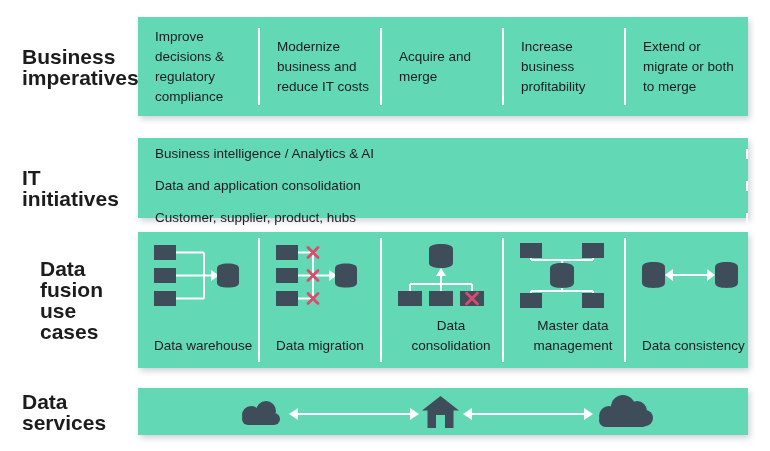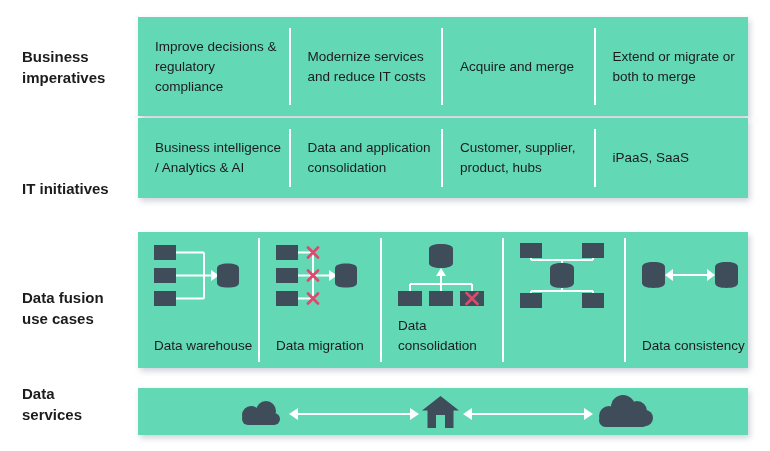--- a/index.html
+++ b/index.html
@@ -11,36 +11,36 @@
     --background:#FFFFFF;
   }
   *{box-sizing:border-box;margin:0;padding:0;}
   html,body{background:var(--background);}
   body{font-family:"Liberation Sans","DejaVu Sans",sans-serif;}
   .diagram{position:relative;width:770px;height:451px;background:var(--background);overflow:hidden;}
 
   .row-label{
     position:absolute;left:22px;width:96px;
     display:flex;align-items:center;
-    font-size:15px;font-weight:700;line-height:21px;
+    font-size:21px;font-weight:700;line-height:21px;
     color:var(--text-dark);white-space:pre-line;
   }
   .lbl-1{top:17px;height:99px;}
   .lbl-2{top:148px;height:80px;}
-  .lbl-3{top:240px;height:136px;}
-  .lbl-4{top:380px;height:47px;}
+  .lbl-3{top:232px;height:136px;margin-left:18px;}
+  .lbl-4{top:388px;height:47px;}
 
   .band{
     position:absolute;left:138px;width:610px;
     background:var(--band-teal);
     box-shadow:2px 3px 6px rgba(125,138,158,0.38);
     display:flex;
   }
   .band-1{top:17px;height:99px;}
-  .band-2{top:118px;height:80px;}
+  .band-2{top:138px;height:80px;flex-direction:column;}
   .band-3{top:232px;height:136px;}
   .band-4{top:388px;height:47px;}
 
   .cell{
     flex:1 1 0;position:relative;
     display:flex;align-items:center;
     padding:6px 8px 6px 17px;
     font-size:13.5px;line-height:20px;color:var(--text-dark);
   }
   .band-1 .cell:not(:last-child)::after,
@@ -48,20 +48,21 @@
     content:"";position:absolute;right:0;top:11px;bottom:11px;width:2px;
     background:var(--connector-white);
   }
   .band-3 .cell:not(:last-child)::after{
     content:"";position:absolute;right:0;top:6px;bottom:6px;width:2px;
     background:var(--connector-white);
   }
   .uc-cell{
     flex-direction:column;align-items:flex-start;justify-content:flex-start;
     padding:10px 0 12px 16px;
+    text-align:center;
   }
   .icon-box{height:66px;display:flex;align-items:center;}
   .uc-label{margin-top:auto;font-size:13.5px;line-height:20px;color:var(--text-dark);}
 
   .band-4 .abs{position:absolute;}
   svg{display:block;}
   .slate{fill:var(--icon-slate);}
   .wline{stroke:var(--connector-white);stroke-width:2;fill:none;}
   .whead{fill:var(--connector-white);}
   .xmark{stroke:var(--cross-red);stroke-width:2.8;stroke-linecap:round;fill:none;}
@@ -75,22 +76,23 @@
   <div class="row-label lbl-1">Business
 imperatives</div>
   <div class="row-label lbl-2">IT initiatives</div>
   <div class="row-label lbl-3">Data fusion
 use cases</div>
   <div class="row-label lbl-4">Data
 services</div>
 
   <div class="band band-1">
     <div class="cell">Improve decisions &amp; regulatory compliance</div>
-    <div class="cell">Modernize services and reduce IT costs</div>
+    <div class="cell">Modernize business and reduce IT costs</div>
     <div class="cell">Acquire and merge</div>
+    <div class="cell">Increase business profitability</div>
     <div class="cell">Extend or migrate or both to merge</div>
   </div>
 
   <div class="band band-2">
     <div class="cell">Business intelligence / Analytics &amp; AI</div>
     <div class="cell">Data and application consolidation</div>
     <div class="cell">Customer, supplier, product, hubs</div>
     <div class="cell">iPaaS, SaaS</div>
   </div>
 
@@ -146,20 +148,21 @@
       <div class="icon-box">
         <svg width="84" height="65" viewBox="0 0 84 65">
           <rect class="slate" x="0" y="0" width="22" height="15"></rect>
           <rect class="slate" x="62" y="0" width="22" height="15"></rect>
           <rect class="slate" x="0" y="50" width="22" height="15"></rect>
           <rect class="slate" x="62" y="50" width="22" height="15"></rect>
           <path class="wline" d="M11,15 V17 M73,15 V17 M11,17 H73 M42,17 V21 M11,48 H73 M11,48 V50 M73,48 V50 M42,44 V48"></path>
           <path class="slate" transform="translate(30,20)" d="M12,0 C19.2,0 24,1.7 24,5.2 L24,19.8 C24,23.3 19.2,25 12,25 C4.8,25 0,23.3 0,19.8 L0,5.2 C0,1.7 4.8,0 12,0 Z"></path>
         </svg>
       </div>
+      <div class="uc-label">Master data management</div>
     </div>
 
     <div class="cell uc-cell">
       <div class="icon-box">
         <svg width="96" height="28" viewBox="0 0 96 28">
           <path class="slate" transform="translate(0,1)" d="M11.5,0 C18.4,0 23,1.7 23,5.2 L23,20.8 C23,24.3 18.4,26 11.5,26 C4.6,26 0,24.3 0,20.8 L0,5.2 C0,1.7 4.6,0 11.5,0 Z"></path>
           <path class="slate" transform="translate(73,1)" d="M11.5,0 C18.4,0 23,1.7 23,5.2 L23,20.8 C23,24.3 18.4,26 11.5,26 C4.6,26 0,24.3 0,20.8 L0,5.2 C0,1.7 4.6,0 11.5,0 Z"></path>
           <path class="wline" d="M29,14 H67"></path>
           <polygon class="whead" points="31,8 23,14 31,20"></polygon>
           <polygon class="whead" points="65,8 73,14 65,20"></polygon>

